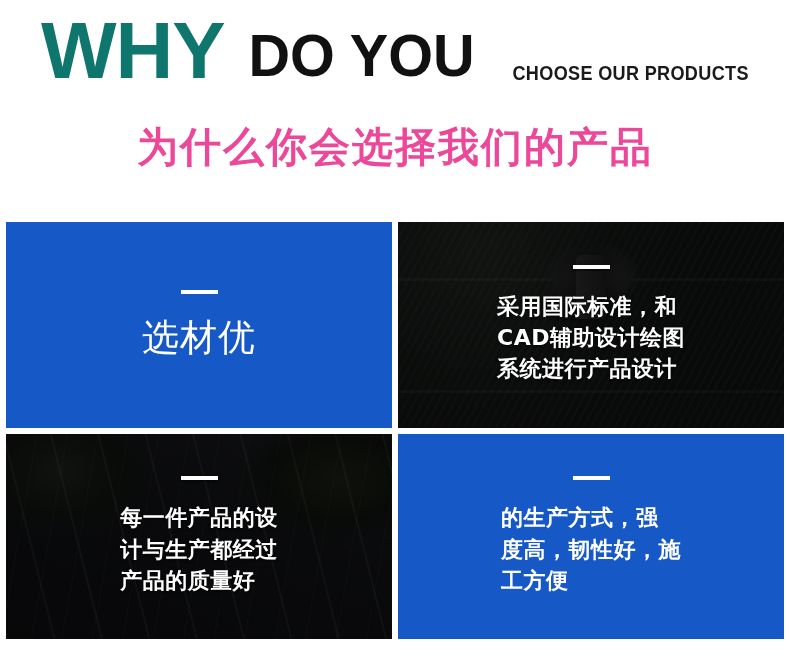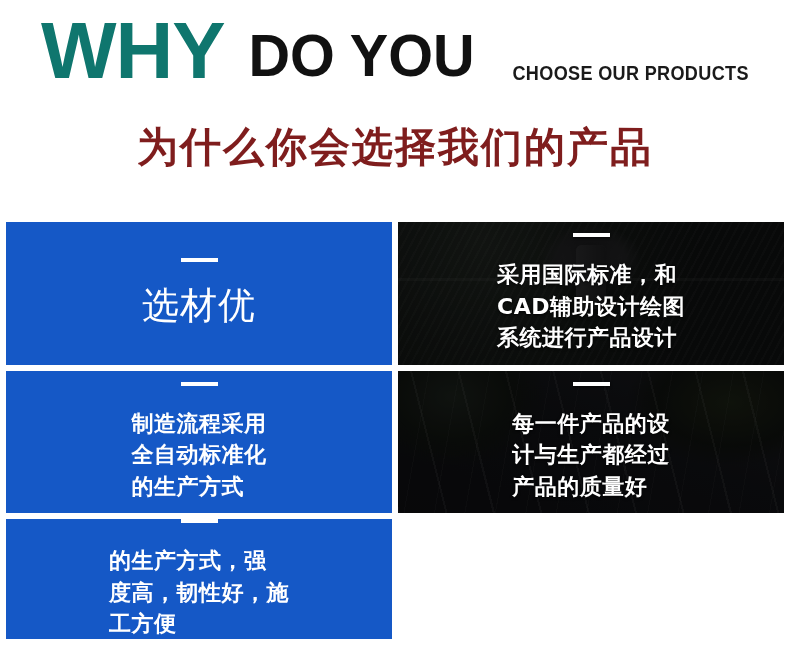--- a/index.html
+++ b/index.html
@@ -60,21 +60,21 @@
   }
   .subtitle-cn {
     position:absolute;
     left:0; right:0; top:125px;
     text-align:center;
     font-family:"DejaVu Sans","Liberation Sans",sans-serif;
     font-weight:bold;
     font-size:41px;
     line-height:1.1;
     letter-spacing:2px;
-    color:#7f1d1d;
+    color:#ec4899;
     white-space:nowrap;
   }
 
   
   .grid {
     position:absolute;
     left:6px; top:222px;
     width:778px; height:417px;
     display:grid;
     grid-template-columns:1fr 1fr;
@@ -200,26 +200,20 @@
 
     <div class="cell photo">
       <span class="bg bg-clamp"></span>
       <span class="veil"></span>
       <span class="dash"></span>
       <span class="cell-text">采用国际标准，和
 CAD辅助设计绘图
 系统进行产品设计</span>
     </div>
 
-    <div class="cell blue">
-      <span class="dash"></span>
-      <span class="cell-text">制造流程采用
-全自动标准化
-的生产方式</span>
-    </div>
 
     <div class="cell photo">
       <span class="bg bg-fence"></span>
       <span class="veil"></span>
       <span class="dash"></span>
       <span class="cell-text">每一件产品的设
 计与生产都经过
 产品的质量好</span>
     </div>
 

